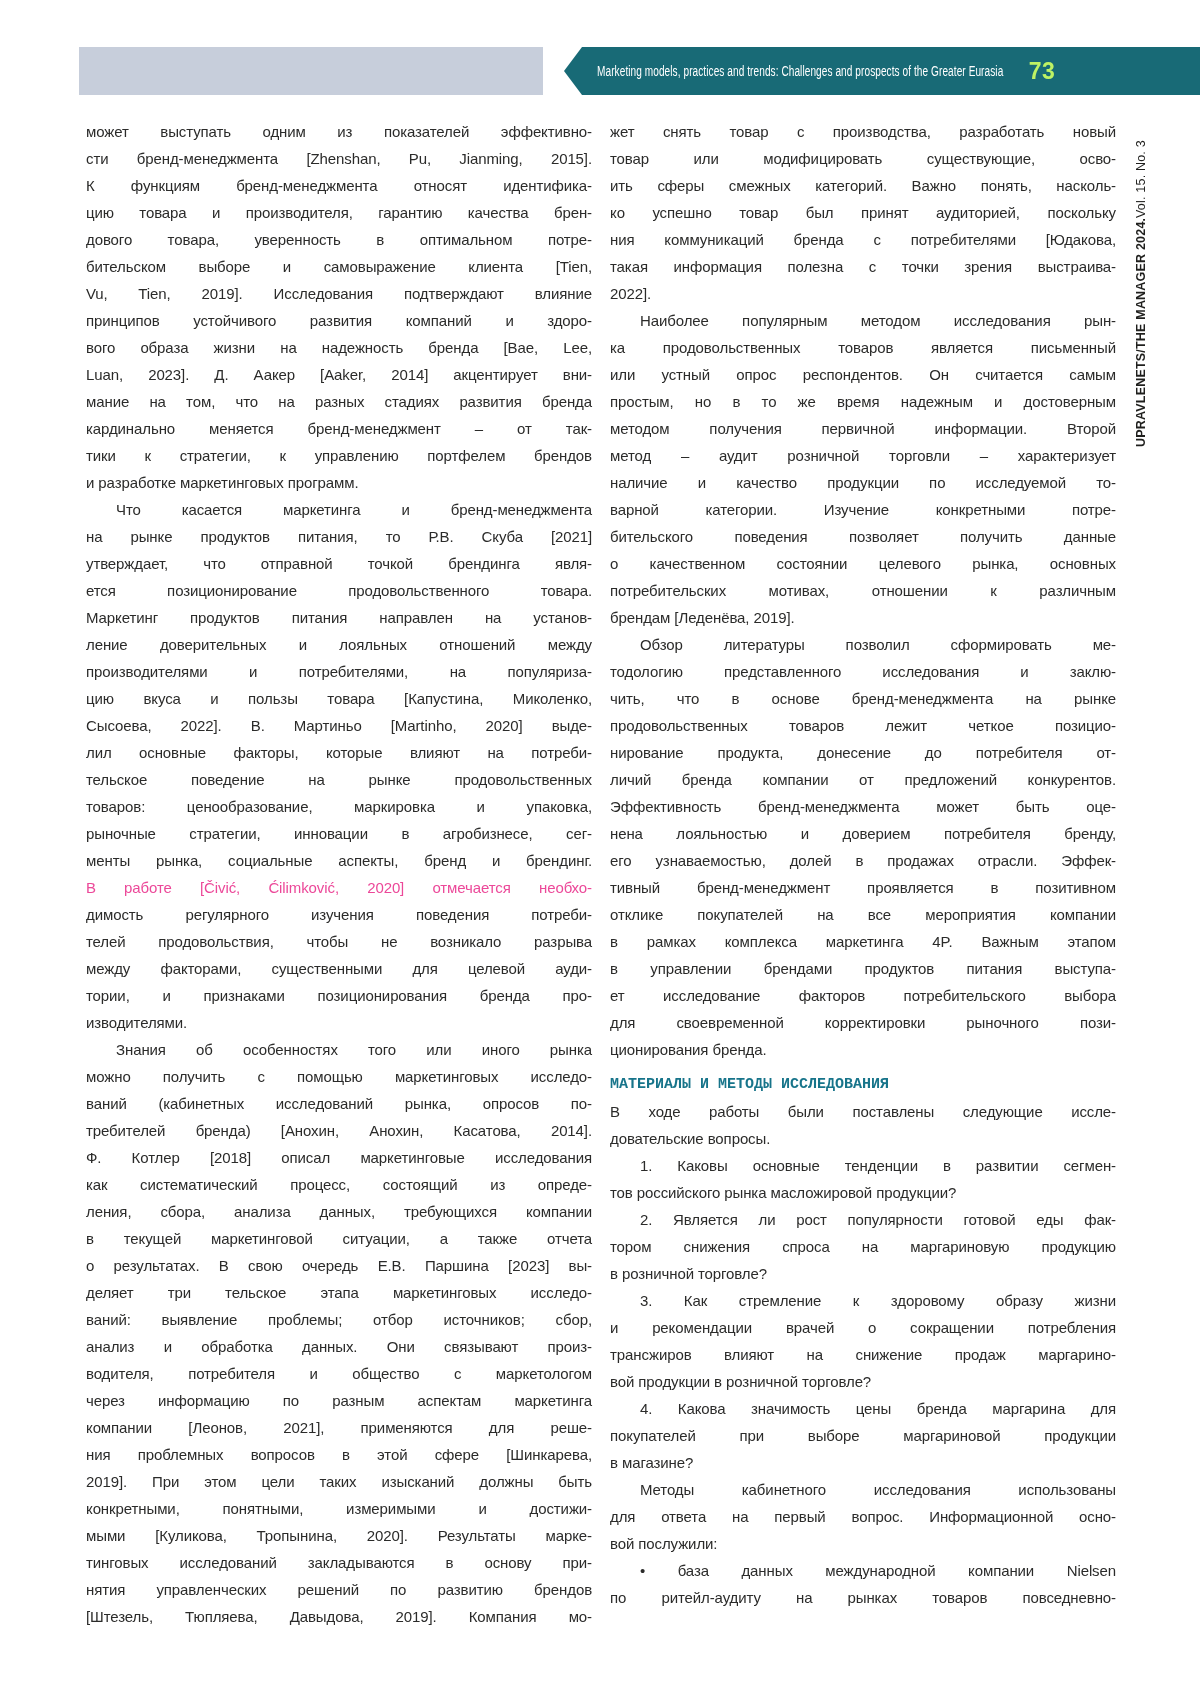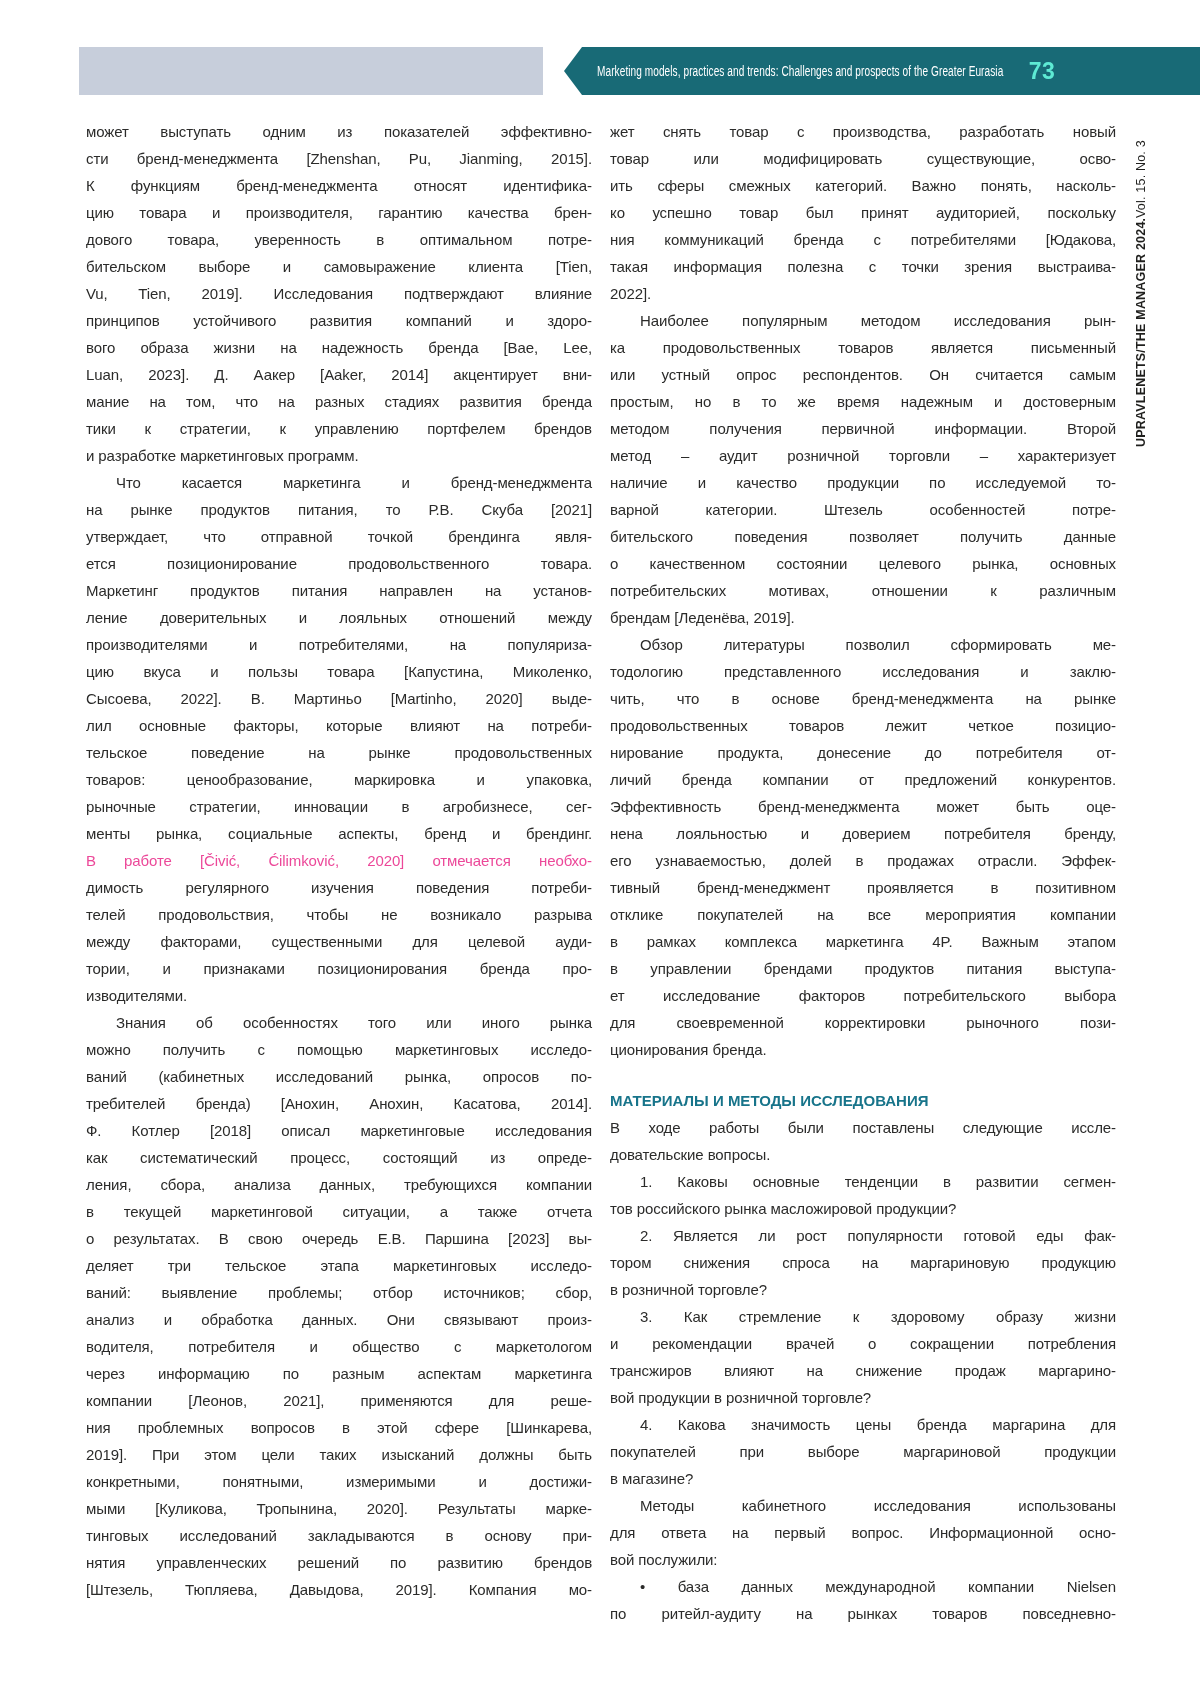--- a/index.html
+++ b/index.html
@@ -6,39 +6,39 @@
   .page{position:relative;width:1200px;height:1697px;background:#ffffff;overflow:hidden;
         font-family:"Liberation Sans",sans-serif;color:#2b2b2a;}
   
   .gray-bar{position:absolute;left:79px;top:47px;width:464px;height:48px;background:#c7cedb;}
   .banner{position:absolute;left:564px;top:47px;right:0;height:48px;background:#186a76;
           clip-path:polygon(0 50%,18px 0,100% 0,100% 100%,18px 100%);}
   .banner-title{position:absolute;right:197px;top:50%;white-space:nowrap;color:#ffffff;
           font-size:14px;display:inline-block;transform:translateY(-50%) scaleX(0.72);
           transform-origin:100% 50%;letter-spacing:0.1px;}
   .page-number{position:absolute;right:145px;top:50%;transform:translateY(-50%);
-          color:#5eead4;font-weight:700;font-size:23px;letter-spacing:0.3px;}
+          color:#bef264;font-weight:700;font-size:23px;letter-spacing:0.3px;}
   
   .sidebar{position:absolute;top:100px;right:52px;height:347px;writing-mode:vertical-rl;
           transform:rotate(180deg);font-size:12.5px;color:#1f1f1d;white-space:nowrap;
           letter-spacing:0.2px;display:flex;align-items:center;}
   .sb-bold{font-weight:700;}
   .sb-reg{font-weight:400;}
   
   .col{position:absolute;top:118px;width:506px;font-size:15px;line-height:27px;
        letter-spacing:-0.1px;}
   .col-left{left:86px;}
   .col-right{left:610px;}
   .para{margin:0;}
   .line{text-align:justify;text-align-last:justify;}
   .line.last{text-align-last:left;}
   .line.indent{text-indent:30px;}
   .line.teal{color:#ec4899;}
   .line.bullet::first-letter{color:#17748a;}
-  .para.heading{margin-top:24px;}
+  .para.heading{margin-top:8px;font-family:Liberation Mono, monospace;}
   .para.heading .line{color:#17748a;font-weight:700;text-align-last:left;letter-spacing:0;}
 </style>
 </head>
 <body>
 
 <div class="page">
   <div class="gray-bar"></div>
   <div class="banner">
     <span class="banner-title">Marketing models, practices and trends: Challenges and prospects of the Greater Eurasia</span>
     <span class="page-number">73</span>
@@ -53,20 +53,21 @@
         <div class="line">сти бренд-менеджмента [Zhenshan, Pu, Jianming, 2015].</div>
         <div class="line">К функциям бренд-менеджмента относят идентифика-</div>
         <div class="line">цию товара и производителя, гарантию качества брен-</div>
         <div class="line">дового товара, уверенность в оптимальном потре-</div>
         <div class="line">бительском выборе и самовыражение клиента [Tien,</div>
         <div class="line">Vu, Tien, 2019]. Исследования подтверждают влияние</div>
         <div class="line">принципов устойчивого развития компаний и здоро-</div>
         <div class="line">вого образа жизни на надежность бренда [Bae, Lee,</div>
         <div class="line">Luan, 2023]. Д. Аакер [Aaker, 2014] акцентирует вни-</div>
         <div class="line">мание на том, что на разных стадиях развития бренда</div>
+        <div class="line">кардинально меняется бренд-менеджмент – от так-</div>
         <div class="line">тики к стратегии, к управлению портфелем брендов</div>
         <div class="line last">и разработке маркетинговых программ.</div>
       </div>
       <div class="para body">
         <div class="line indent">Что касается маркетинга и бренд-менеджмента</div>
         <div class="line">на рынке продуктов питания, то Р.В. Скуба [2021]</div>
         <div class="line">утверждает, что отправной точкой брендинга явля-</div>
         <div class="line">ется позиционирование продовольственного товара.</div>
         <div class="line">Маркетинг продуктов питания направлен на установ-</div>
         <div class="line">ление доверительных и лояльных отношений между</div>
@@ -121,21 +122,21 @@
         <div class="line last">2022].</div>
       </div>
       <div class="para body">
         <div class="line indent">Наиболее популярным методом исследования рын-</div>
         <div class="line">ка продовольственных товаров является письменный</div>
         <div class="line">или устный опрос респондентов. Он считается самым</div>
         <div class="line">простым, но в то же время надежным и достоверным</div>
         <div class="line">методом получения первичной информации. Второй</div>
         <div class="line">метод – аудит розничной торговли – характеризует</div>
         <div class="line">наличие и качество продукции по исследуемой то-</div>
-        <div class="line">варной категории. Штезель особенностей потре-</div>
+        <div class="line">варной категории. Изучение конкретными потре-</div>
         <div class="line">бительского поведения позволяет получить данные</div>
         <div class="line">о качественном состоянии целевого рынка, основных</div>
         <div class="line">потребительских мотивах, отношении к различным</div>
         <div class="line last">брендам [Леденёва, 2019].</div>
       </div>
       <div class="para body">
         <div class="line indent">Обзор литературы позволил сформировать ме-</div>
         <div class="line">тодологию представленного исследования и заклю-</div>
         <div class="line">чить, что в основе бренд-менеджмента на рынке</div>
         <div class="line">продовольственных товаров лежит четкое позицио-</div>

